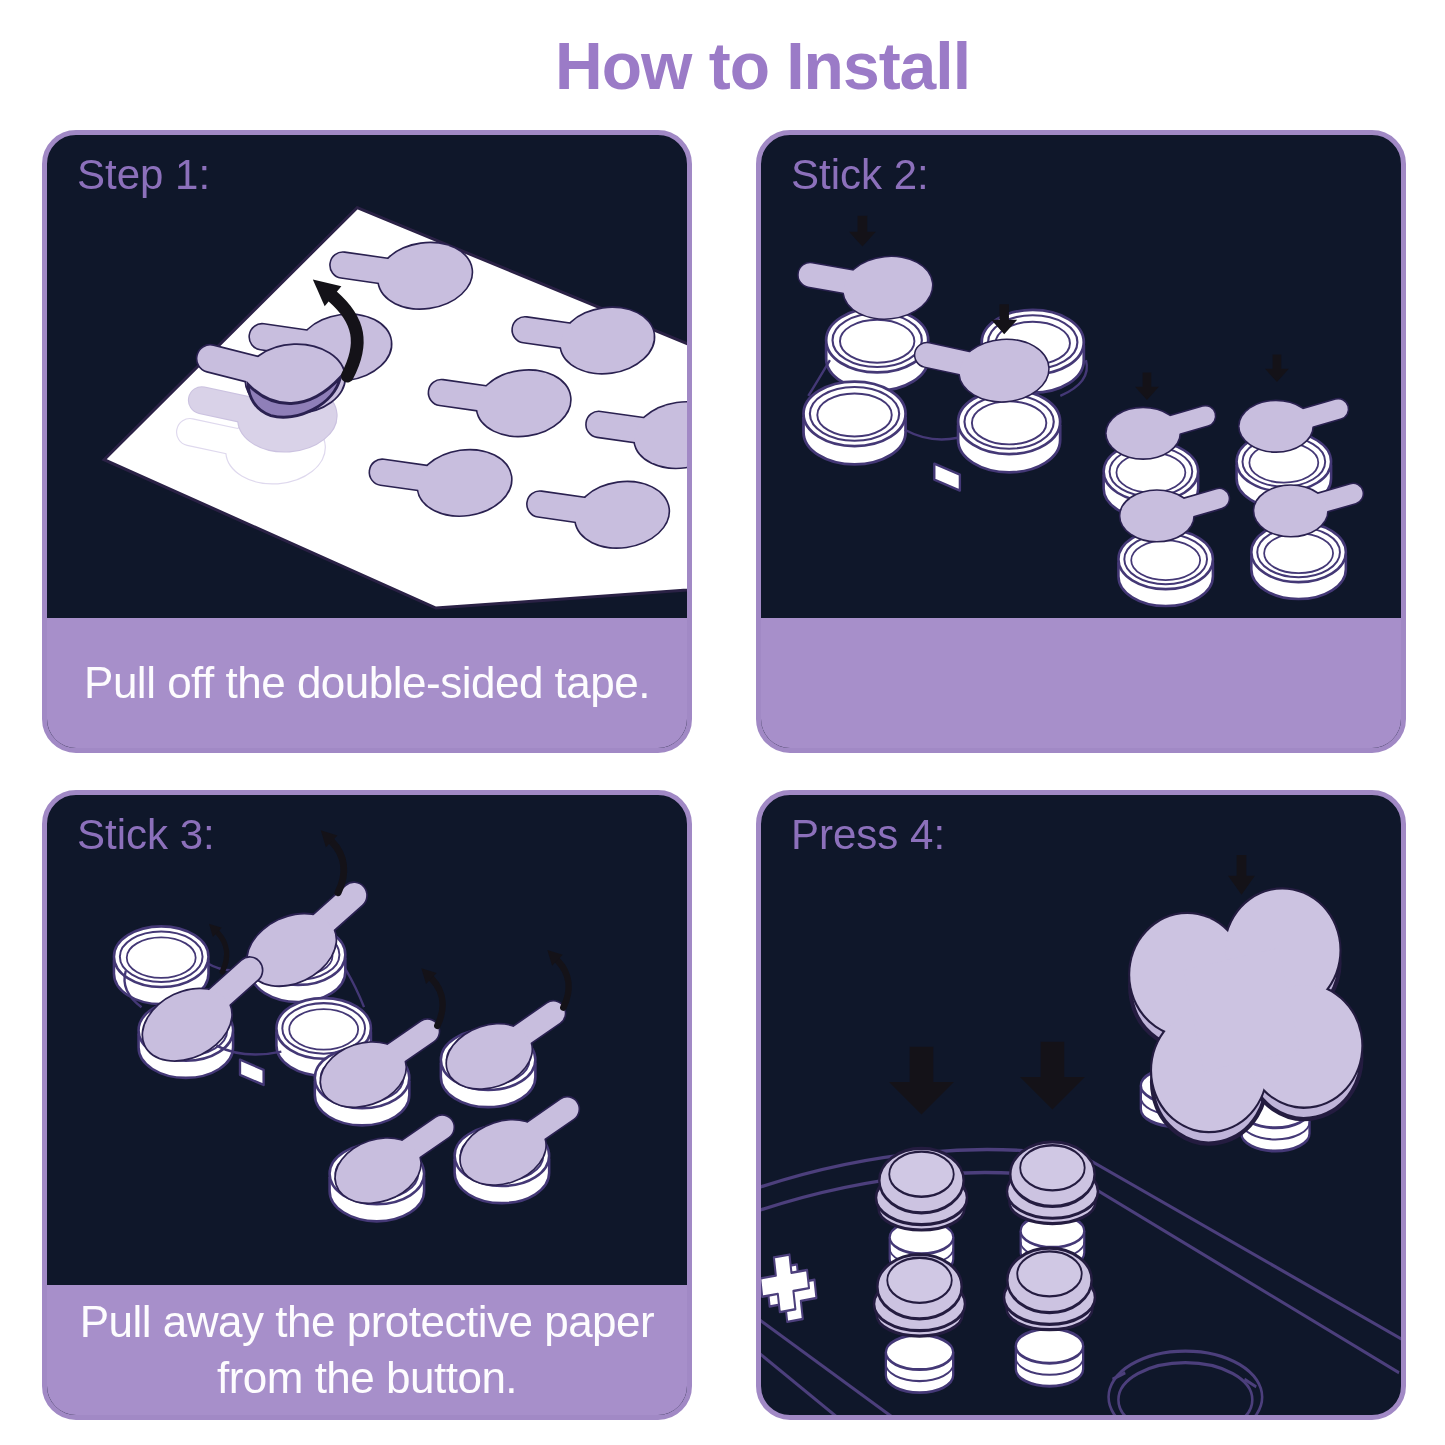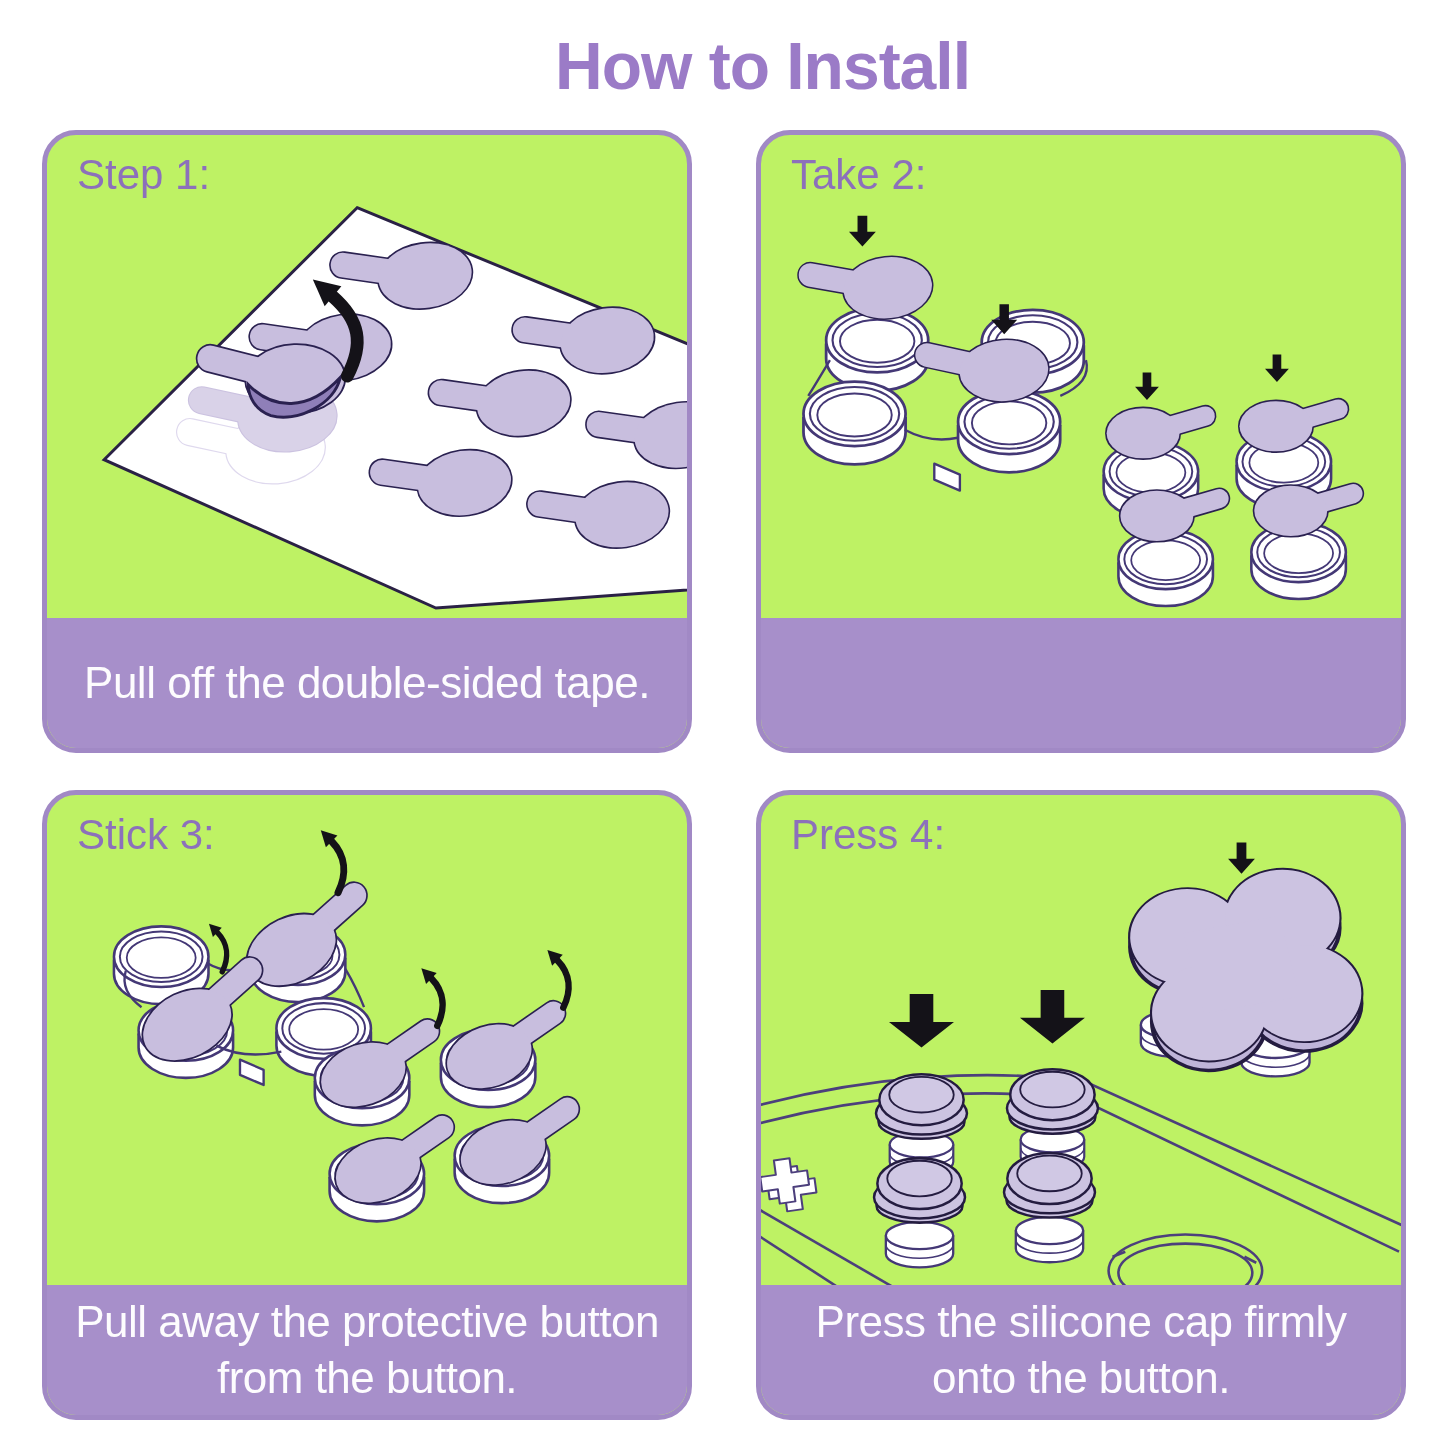--- a/index.html
+++ b/index.html
@@ -13,21 +13,21 @@
     font-size:66px;font-weight:700;letter-spacing:-1px;
     color:var(--title,#9B7BC7);
     padding-left:40px;
   }
   .grid{
     position:absolute;left:42px;top:130px;
     display:grid;grid-template-columns:650px 650px;grid-template-rows:623px 630px;
     column-gap:64px;row-gap:37px;
   }
   .panel{
-    box-sizing:border-box;background:#bef264;
+    box-sizing:border-box;background:#0f172a;
     border:5px solid var(--border,#A189C5);
     border-radius:34px;overflow:hidden;
     display:flex;flex-direction:column;
   }
   .canvas{position:relative;flex:1;}
   svg.art{position:absolute;left:0;top:0;width:100%;height:100%;}
   .step{
     position:absolute;left:30px;top:16px;
     font-size:42px;color:var(--step,#8C70BB);letter-spacing:0;
   }
@@ -188,21 +188,21 @@
           <use href="#paddle" transform="translate(391,298) scale(-0.74,0.74)" style="--pw:4.4"></use>
           <use href="#paddle" transform="translate(526,291) scale(-0.74,0.74)" style="--pw:4.4"></use>
           <use href="#paddle" transform="translate(405,381) scale(-0.74,0.74)" style="--pw:4.4"></use>
           <use href="#paddle" transform="translate(541,376) scale(-0.74,0.74)" style="--pw:4.4"></use>
         </g>
         <use href="#arrowD" transform="translate(103,112) scale(0.62)"></use>
         <use href="#arrowD" transform="translate(247,200) scale(0.6)"></use>
         <use href="#arrowD" transform="translate(392,266) scale(0.55)"></use>
         <use href="#arrowD" transform="translate(524,248) scale(0.55)"></use>
       </svg>
-      <div class="step">Take 2:</div>
+      <div class="step">Stick 2:</div>
     </div>
     <div class="caption">
     </div>
   </section>
 
   <section class="panel">
     <div class="canvas">
       <svg class="art" viewBox="0 0 650 485" preserveAspectRatio="none">
         <g>
           <use href="#ring" transform="translate(116,160)"></use>
@@ -230,21 +230,21 @@
           <use href="#paddle" transform="translate(452,256) rotate(-18) scale(-0.88,0.88)" style="--pw:3.8"></use>
           <use href="#paddle" transform="translate(339,369) rotate(-18) scale(-0.88,0.88)" style="--pw:3.8"></use>
           <use href="#paddle" transform="translate(466,351) rotate(-18) scale(-0.88,0.88)" style="--pw:3.8"></use>
         </g>
         <use href="#arrowC" transform="translate(382,190) scale(0.6)"></use>
         <use href="#arrowC" transform="translate(510,172) scale(0.6)"></use>
       </svg>
       <div class="step">Stick 3:</div>
     </div>
     <div class="caption">
-      <span>Pull away the protective button</span>
+      <span>Pull away the protective paper</span>
       <span>from the button.</span>
     </div>
   </section>
 
   <section class="panel">
     <div class="canvas">
       <svg class="art" viewBox="0 0 650 485" preserveAspectRatio="none">
         <g>
           <path class="dev" d="M -6,308 C 110,278 230,270 330,284 L 656,428"></path>
           <path class="dev" d="M -6,326 C 110,296 228,288 326,302 L 648,452"></path>
@@ -268,19 +268,15 @@
           <use href="#cap" transform="translate(161,388) scale(0.84)"></use>
           <use href="#cap" transform="translate(293,383) scale(0.84)"></use>
         </g>
         <use href="#arrowD" transform="translate(163,250) scale(1.5,1.06)"></use>
         <use href="#arrowD" transform="translate(296,246) scale(1.5,1.06)"></use>
         <use href="#clover" transform="translate(488,168) scale(1.38)"></use>
         <use href="#arrowD" transform="translate(488,78) scale(0.62)"></use>
       </svg>
       <div class="step">Press 4:</div>
     </div>
-    <div class="caption">
-      <span>Press the silicone cap firmly</span>
-      <span>onto the button.</span>
-    </div>
   </section>
 
 </div>
 
 </body></html>

